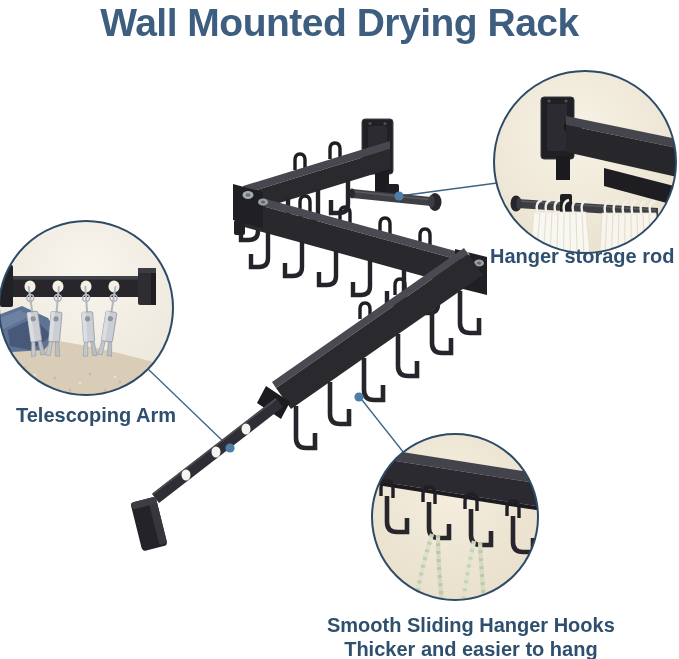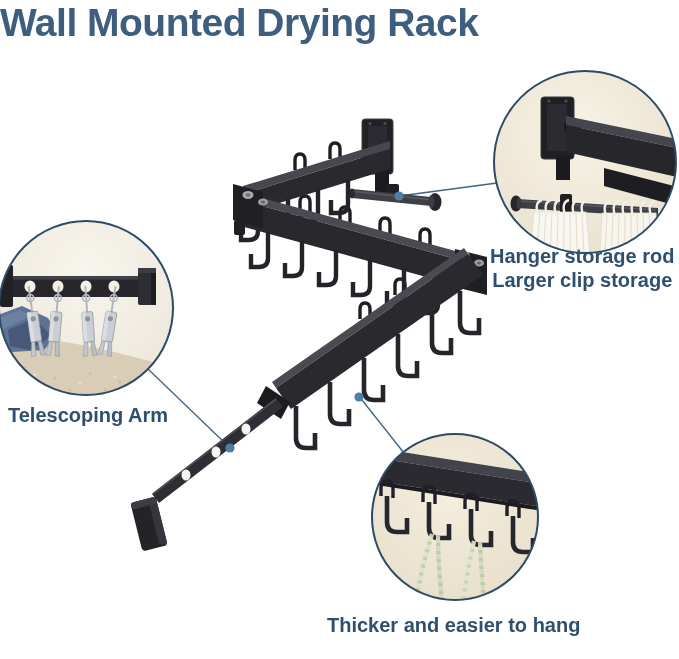--- a/index.html
+++ b/index.html
@@ -1,31 +1,31 @@
 <!DOCTYPE html>
 <html><head>
 <meta charset="utf-8">
 <style>
   html,body{margin:0;padding:0;background:#ffffff;}
   .stage{
     position:relative;width:679px;height:659px;background:#ffffff;
     overflow:hidden;font-family:"Liberation Sans",sans-serif;
   }
   .title{
-    position:absolute;top:0;left:0;width:100%;
+    position:absolute;top:0;left:0;width:100%;text-align:center;
     font-size:39px;line-height:46px;font-weight:700;color:#3e5e80;
     letter-spacing:-0.5px;white-space:nowrap;
   }
   .feature{
     position:absolute;font-size:20px;font-weight:700;color:#2f4f6f;
     line-height:24px;white-space:nowrap;text-align:center;
   }
   .feature span{display:block;}
   #label-hanger-rod{left:490px;top:244px;}
-  #label-telescoping{left:8px;top:403px;}
+  #label-telescoping{left:16px;top:403px;}
   #label-hooks{left:327px;top:613px;}
   svg.photo{position:absolute;left:0;top:0;}
 </style>
 </head>
 <body>
 
 <div class="stage">
 
   <svg class="photo" width="679" height="659" viewBox="0 0 679 659">
     <defs>
@@ -336,24 +336,24 @@
         </g>
       </g>
       <circle cx="455" cy="517" r="83" fill="none" stroke="#2d4b66" stroke-width="2"></circle>
     </g>
   </svg>
 
   <div class="title">Wall Mounted Drying Rack</div>
 
   <div class="feature" id="label-hanger-rod">
     <span>Hanger storage rod</span>
-    <span>Larger clip storage</span>
   </div>
 
   <div class="feature" id="label-telescoping">
     <span>Telescoping Arm</span>
   </div>
 
   <div class="feature" id="label-hooks">
+    <span>Smooth Sliding Hanger Hooks</span>
     <span>Thicker and easier to hang</span>
   </div>
 
 </div>
 
 </body></html>

